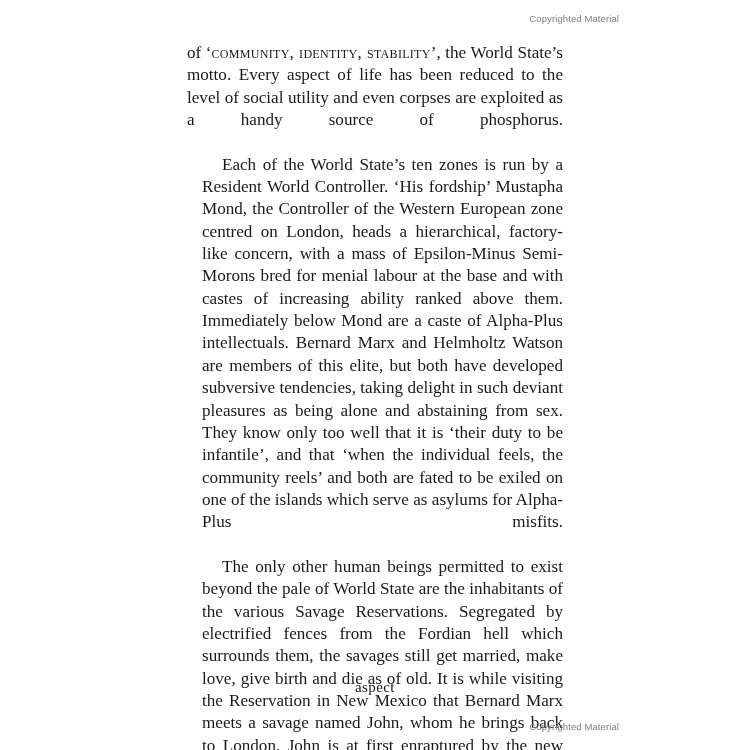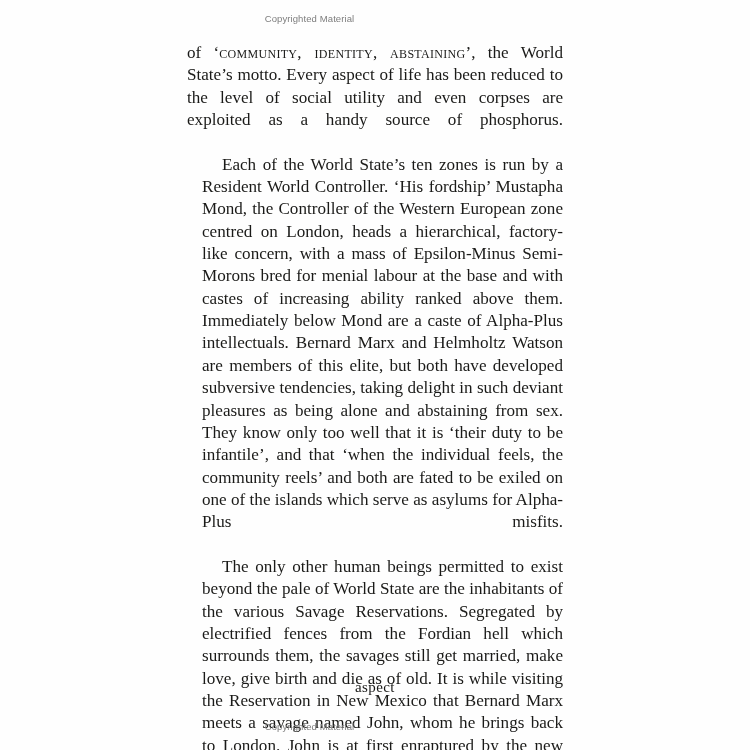--- a/index.html
+++ b/index.html
@@ -18,23 +18,23 @@
     position: relative;
     width: 750px;
     height: 750px;
     background: #fefefe;
     box-sizing: border-box;
   }
 
   
   .watermark {
     position: absolute;
-    left: 8px;
+    left: 16px;
     width: 603px;
-    text-align: center;
+    text-align: right;
     font-family: "Liberation Sans", "DejaVu Sans", sans-serif;
     font-size: 9.5px;
     letter-spacing: 0.1px;
     color: #7d7d7d;
     white-space: nowrap;
   }
   .watermark-top { top: 13px; }
   .watermark-bottom { top: 721px; }
 
   
@@ -85,21 +85,21 @@
   }
 </style>
 </head>
 <body>
 
 <div class="page">
 
   <div class="watermark watermark-top">Copyrighted Material</div>
 
   <div class="textblock">
-    <p id="para-0">of ‘<span class="smallcaps">community, identity, abstaining</span>’, the World State’s motto. Every aspect of life has been reduced to the level of social utility and even corpses are exploited as a handy source of phosphorus.</p>
+    <p id="para-0">of ‘<span class="smallcaps">community, identity, stability</span>’, the World State’s motto. Every aspect of life has been reduced to the level of social utility and even corpses are exploited as a handy source of phosphorus.</p>
     <p class="indent" id="para-1">Each of the World State’s ten zones is run by a Resident World Controller. ‘His fordship’ Mustapha Mond, the Controller of the Western European zone centred on London, heads a hierarchical, factory-like concern, with a mass of Epsilon-Minus Semi-Morons bred for menial labour at the base and with castes of increasing ability ranked above them. Immediately below Mond are a caste of Alpha-Plus intellectuals. Bernard Marx and Helmholtz Watson are members of this elite, but both have developed subversive tendencies, taking delight in such deviant pleasures as being alone and abstaining from sex. They know only too well that it is ‘their duty to be infantile’, and that ‘when the individual feels, the community reels’ and both are fated to be exiled on one of the islands which serve as asylums for Alpha-Plus misfits.</p>
     <p class="indent" id="para-2">The only other human beings permitted to exist beyond the pale of World State are the inhabitants of the various Savage Reservations. Segregated by electrified fences from the Fordian hell which surrounds them, the savages still get married, make love, give birth and die as of old. It is while visiting the Reservation in New Mexico that Bernard Marx meets a savage named John, whom he brings back to London. John is at first enraptured by the new world which surrounds him and is lionised by fashionable London, but he soon becomes disillusioned by the World State, and it is from John’s perspective that the full, totalitarian horror of A.F.  is affirmed.</p>
 
   </div>
 
   <div class="folio">aspect</div>
 
   <div class="watermark watermark-bottom">Copyrighted Material</div>
 
 </div>

